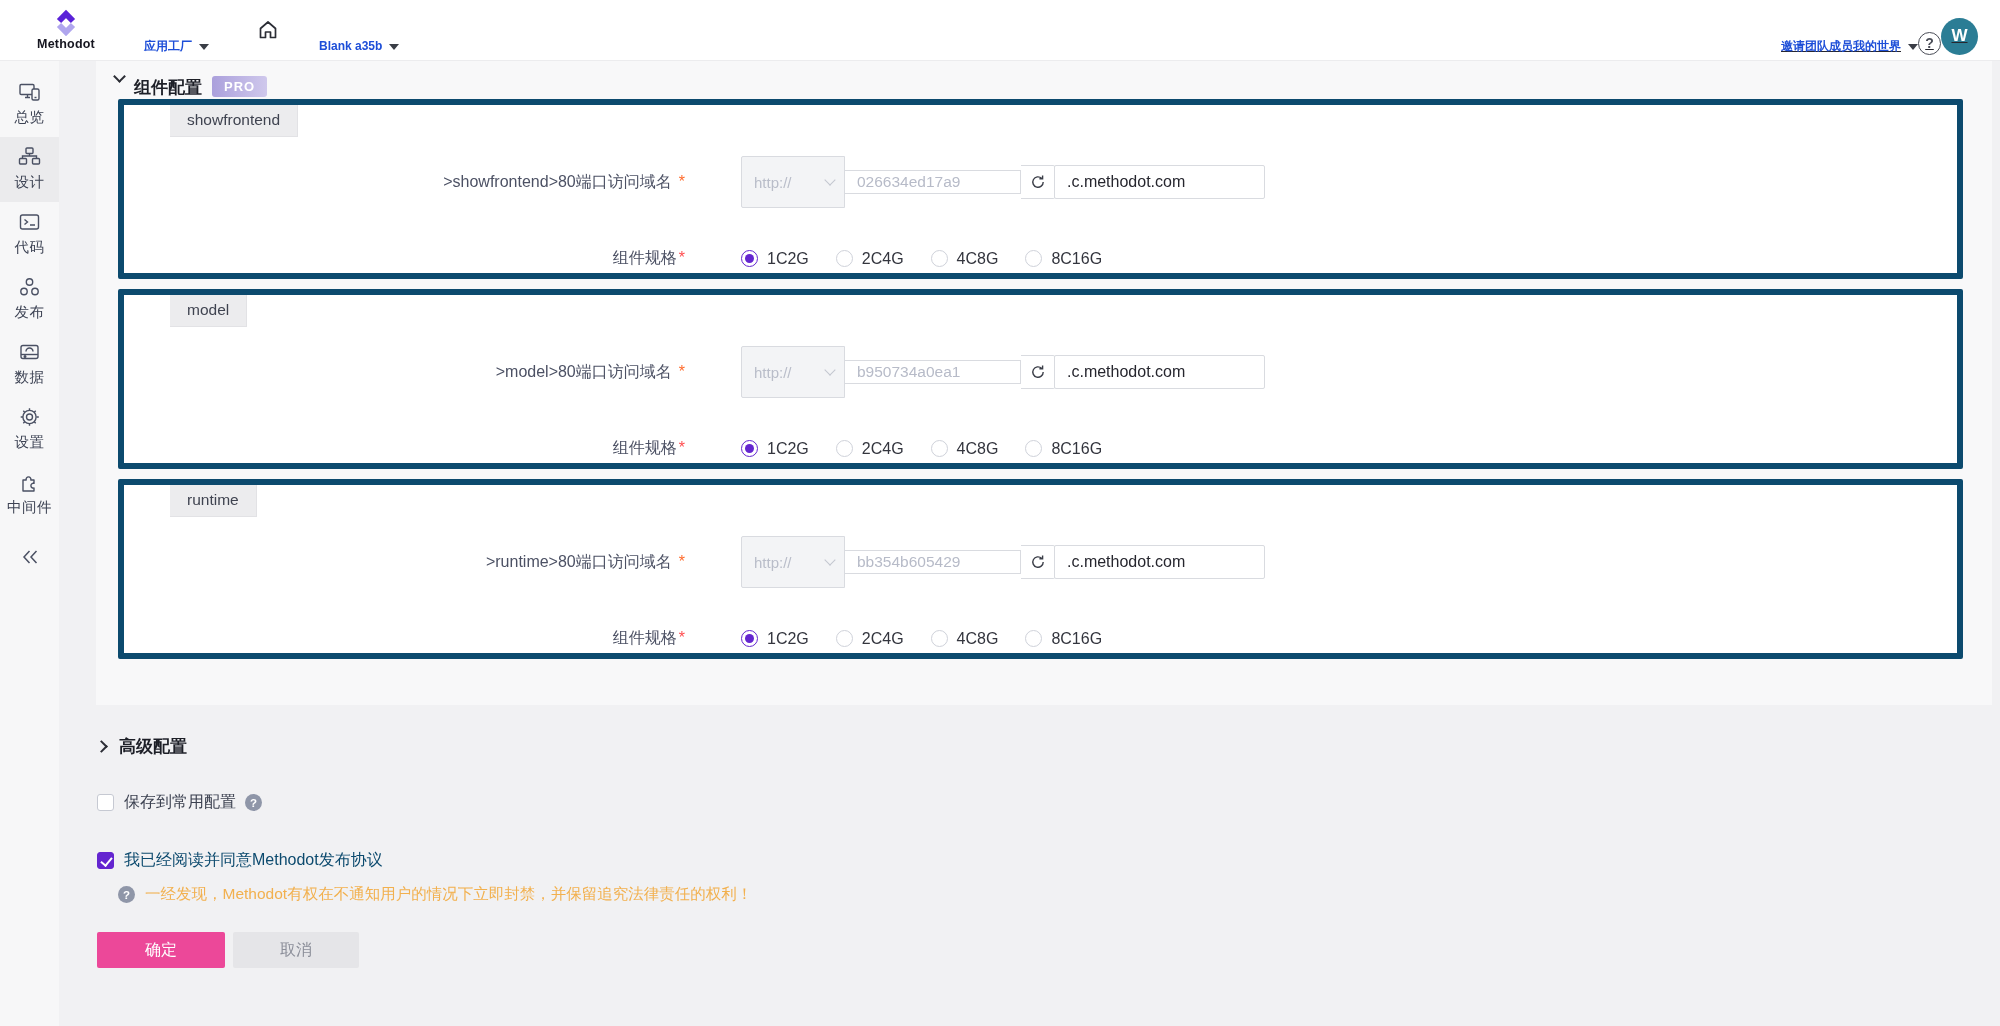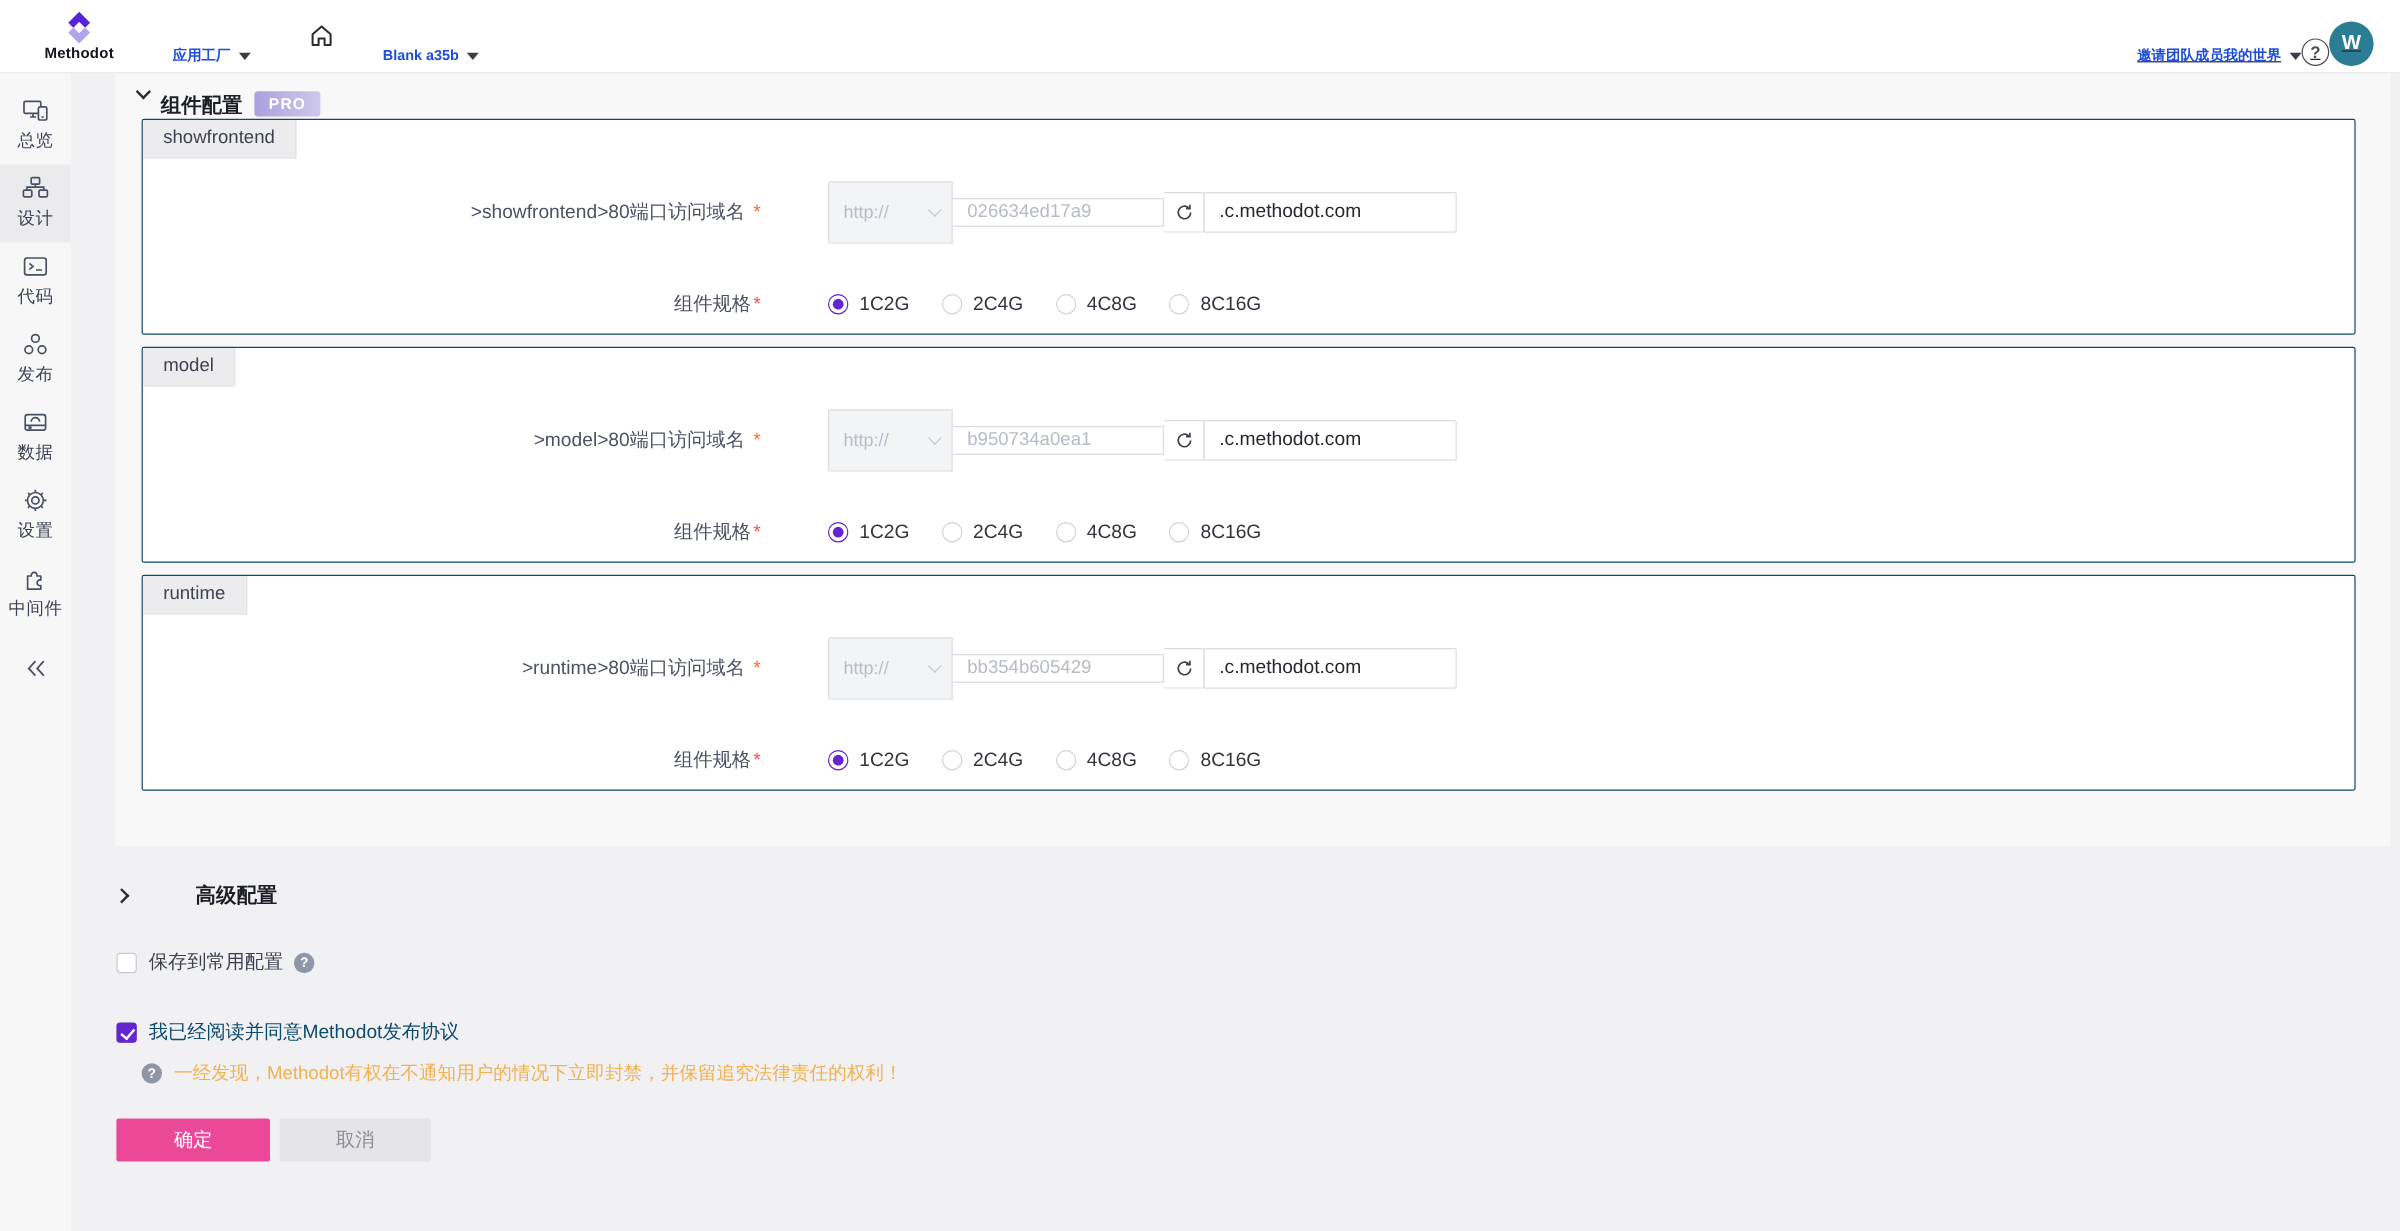--- a/index.html
+++ b/index.html
@@ -36,22 +36,22 @@
   
   .panel { margin:0 8px 0 37px; height:644px; background:#f8f8f9; padding:15px 29px 0 19px; }
   .panel-title-row { display:flex; align-items:flex-start; gap:10px; cursor:pointer; }
   .chev { width:9px; height:9px; border-left:2px solid #2b2d35; border-bottom:2px solid #2b2d35; display:inline-block;}
   .chev.down { transform:rotate(-45deg); margin-top:-4px;}
   .chev.right { transform:rotate(-135deg); margin-right:2px;}
   .panel-title { font-size:17px; font-weight:bold; color:#1d1f27;}
   .pro-badge { background:linear-gradient(90deg,#aba0dc,#cfc8ec); color:#ffffff; font-size:13px; font-weight:bold;
     padding:3px 12px; border-radius:3px; letter-spacing:1px;}
 
-  .card { background:#ffffff; border:1px solid #0c4a6e; border-radius:2px; height:180px;
-    margin:0 0 10px 3px; position:relative; overflow:hidden;}
+  .card { background:#ffffff; border:6px solid #0c4a6e; border-radius:2px; height:180px;
+    margin:0 0 10px 3px; position:relative; overflow:hidden;padding-left:46px;}
   .card:first-of-type { margin-top:18px; }
   .card-tab { display:inline-block; background:#ececee; border-right:1px solid #e2e2e5; border-bottom:1px solid #e2e2e5;
     padding:6px 17px 7px; font-size:15.5px; color:#3f4350;}
   .form-row { display:flex; align-items:center; }
   .row-domain { margin-top:19px; }
   .row-spec { margin-top:40px; }
   .form-label { width:515px; text-align:right; font-size:16px; color:#4c5164; flex:none;}
   .req-orange { color:#ff6b2c; margin-left:7px; font-size:16px;}
   .req-red { color:#ff4d4f; margin-left:2px; font-size:16px;}
   .controls { display:flex; align-items:center; margin-left:56px;}
@@ -73,21 +73,21 @@
   .radio { display:flex; align-items:center; cursor:pointer;}
   .radio-circle { width:17px; height:17px; border-radius:50%; border:1.5px solid #cfd2da; background:#fff;
     display:flex; align-items:center; justify-content:center; flex:none;}
   .radio-circle.checked { border-color:#6425d0; }
   .radio-circle.checked::after { content:""; width:9px; height:9px; border-radius:50%; background:#6425d0; display:block;}
   .radio-label { margin-left:9px; font-size:16px; color:#33353e;}
 
   
   .bottom { margin-left:38px; }
   .advanced-row { margin-top:30px; display:flex; align-items:center; gap:11px; cursor:pointer;}
-  .advanced-title { font-size:17px; font-weight:bold; color:#1d1f27;margin-left:44px;}
+  .advanced-title { font-size:17px; font-weight:bold; color:#1d1f27;}
   .check-row { display:flex; align-items:center; margin-top:34px;}
   .check-row.agree { margin-top:37px; }
   .checkbox { width:17px; height:17px; border:1px solid #c6c9d2; border-radius:3px; background:#fff; flex:none; cursor:pointer;}
   .checkbox.checked { background:#6425d0; border-color:#6425d0; position:relative;}
   .checkbox.checked::after { content:""; position:absolute; left:5px; top:1.5px; width:5px; height:9px;
     border-right:2px solid #fff; border-bottom:2px solid #fff; transform:rotate(40deg);}
   .check-label { margin-left:10px; font-size:16px; color:#3c4150;}
   .check-row.agree .check-label { color:#0c4a6e; }
   .q-icon { width:17px; height:17px; border-radius:50%; background:#8f96a8; color:#fff; font-size:11.5px;
     font-weight:bold; display:flex; align-items:center; justify-content:center; margin-left:9px; flex:none; cursor:pointer;}

